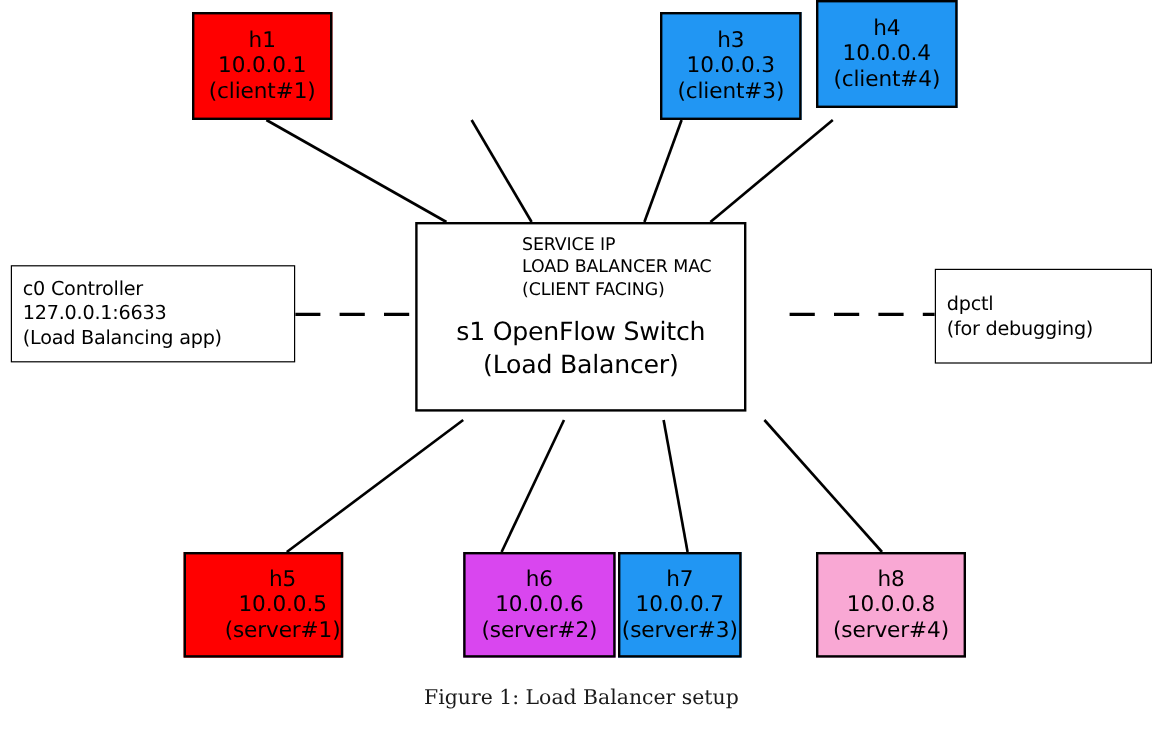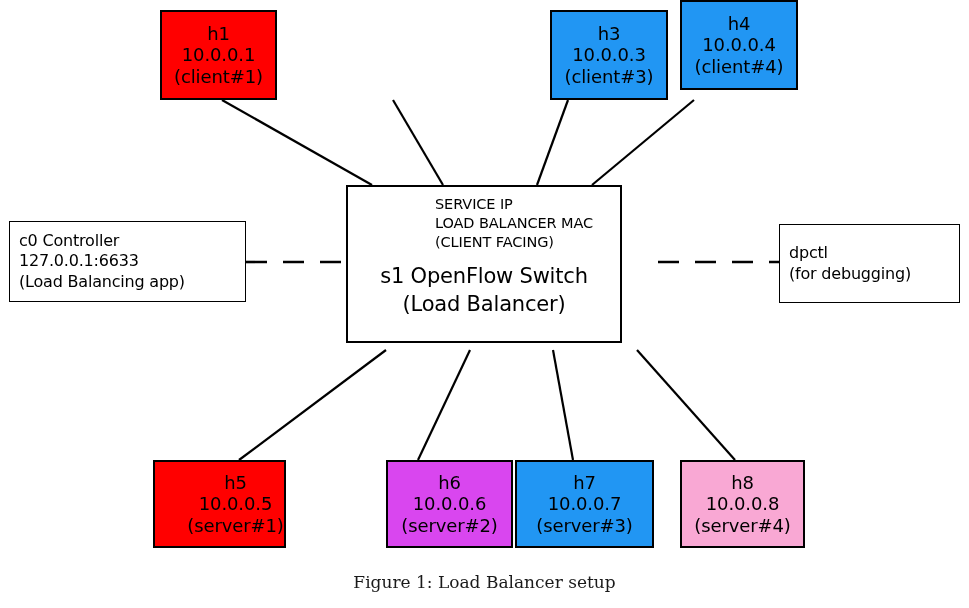--- a/index.html
+++ b/index.html
@@ -177,21 +177,21 @@
     <span class="line">10.0.0.5</span>
     <span class="line">(server#1)</span>
   </div>
 
   <div class="node" style="left:338px; top:460px; width:127px; height:88px; background:#d946ef;margin-left:48px;">
     <span class="line">h6</span>
     <span class="line">10.0.0.6</span>
     <span class="line">(server#2)</span>
   </div>
 
-  <div class="node" style="left:515px; top:460px; width:139px; height:88px; background:#2196F3;">
+  <div class="node" style="left:515px; top:460px; width:103px; height:88px; background:#2196F3;">
     <span class="line">h7</span>
     <span class="line">10.0.0.7</span>
     <span class="line">(server#3)</span>
   </div>
 
   <div class="node" style="left:680px; top:460px; width:125px; height:88px; background:#f9a8d4;">
     <span class="line">h8</span>
     <span class="line">10.0.0.8</span>
     <span class="line">(server#4)</span>
   </div>

